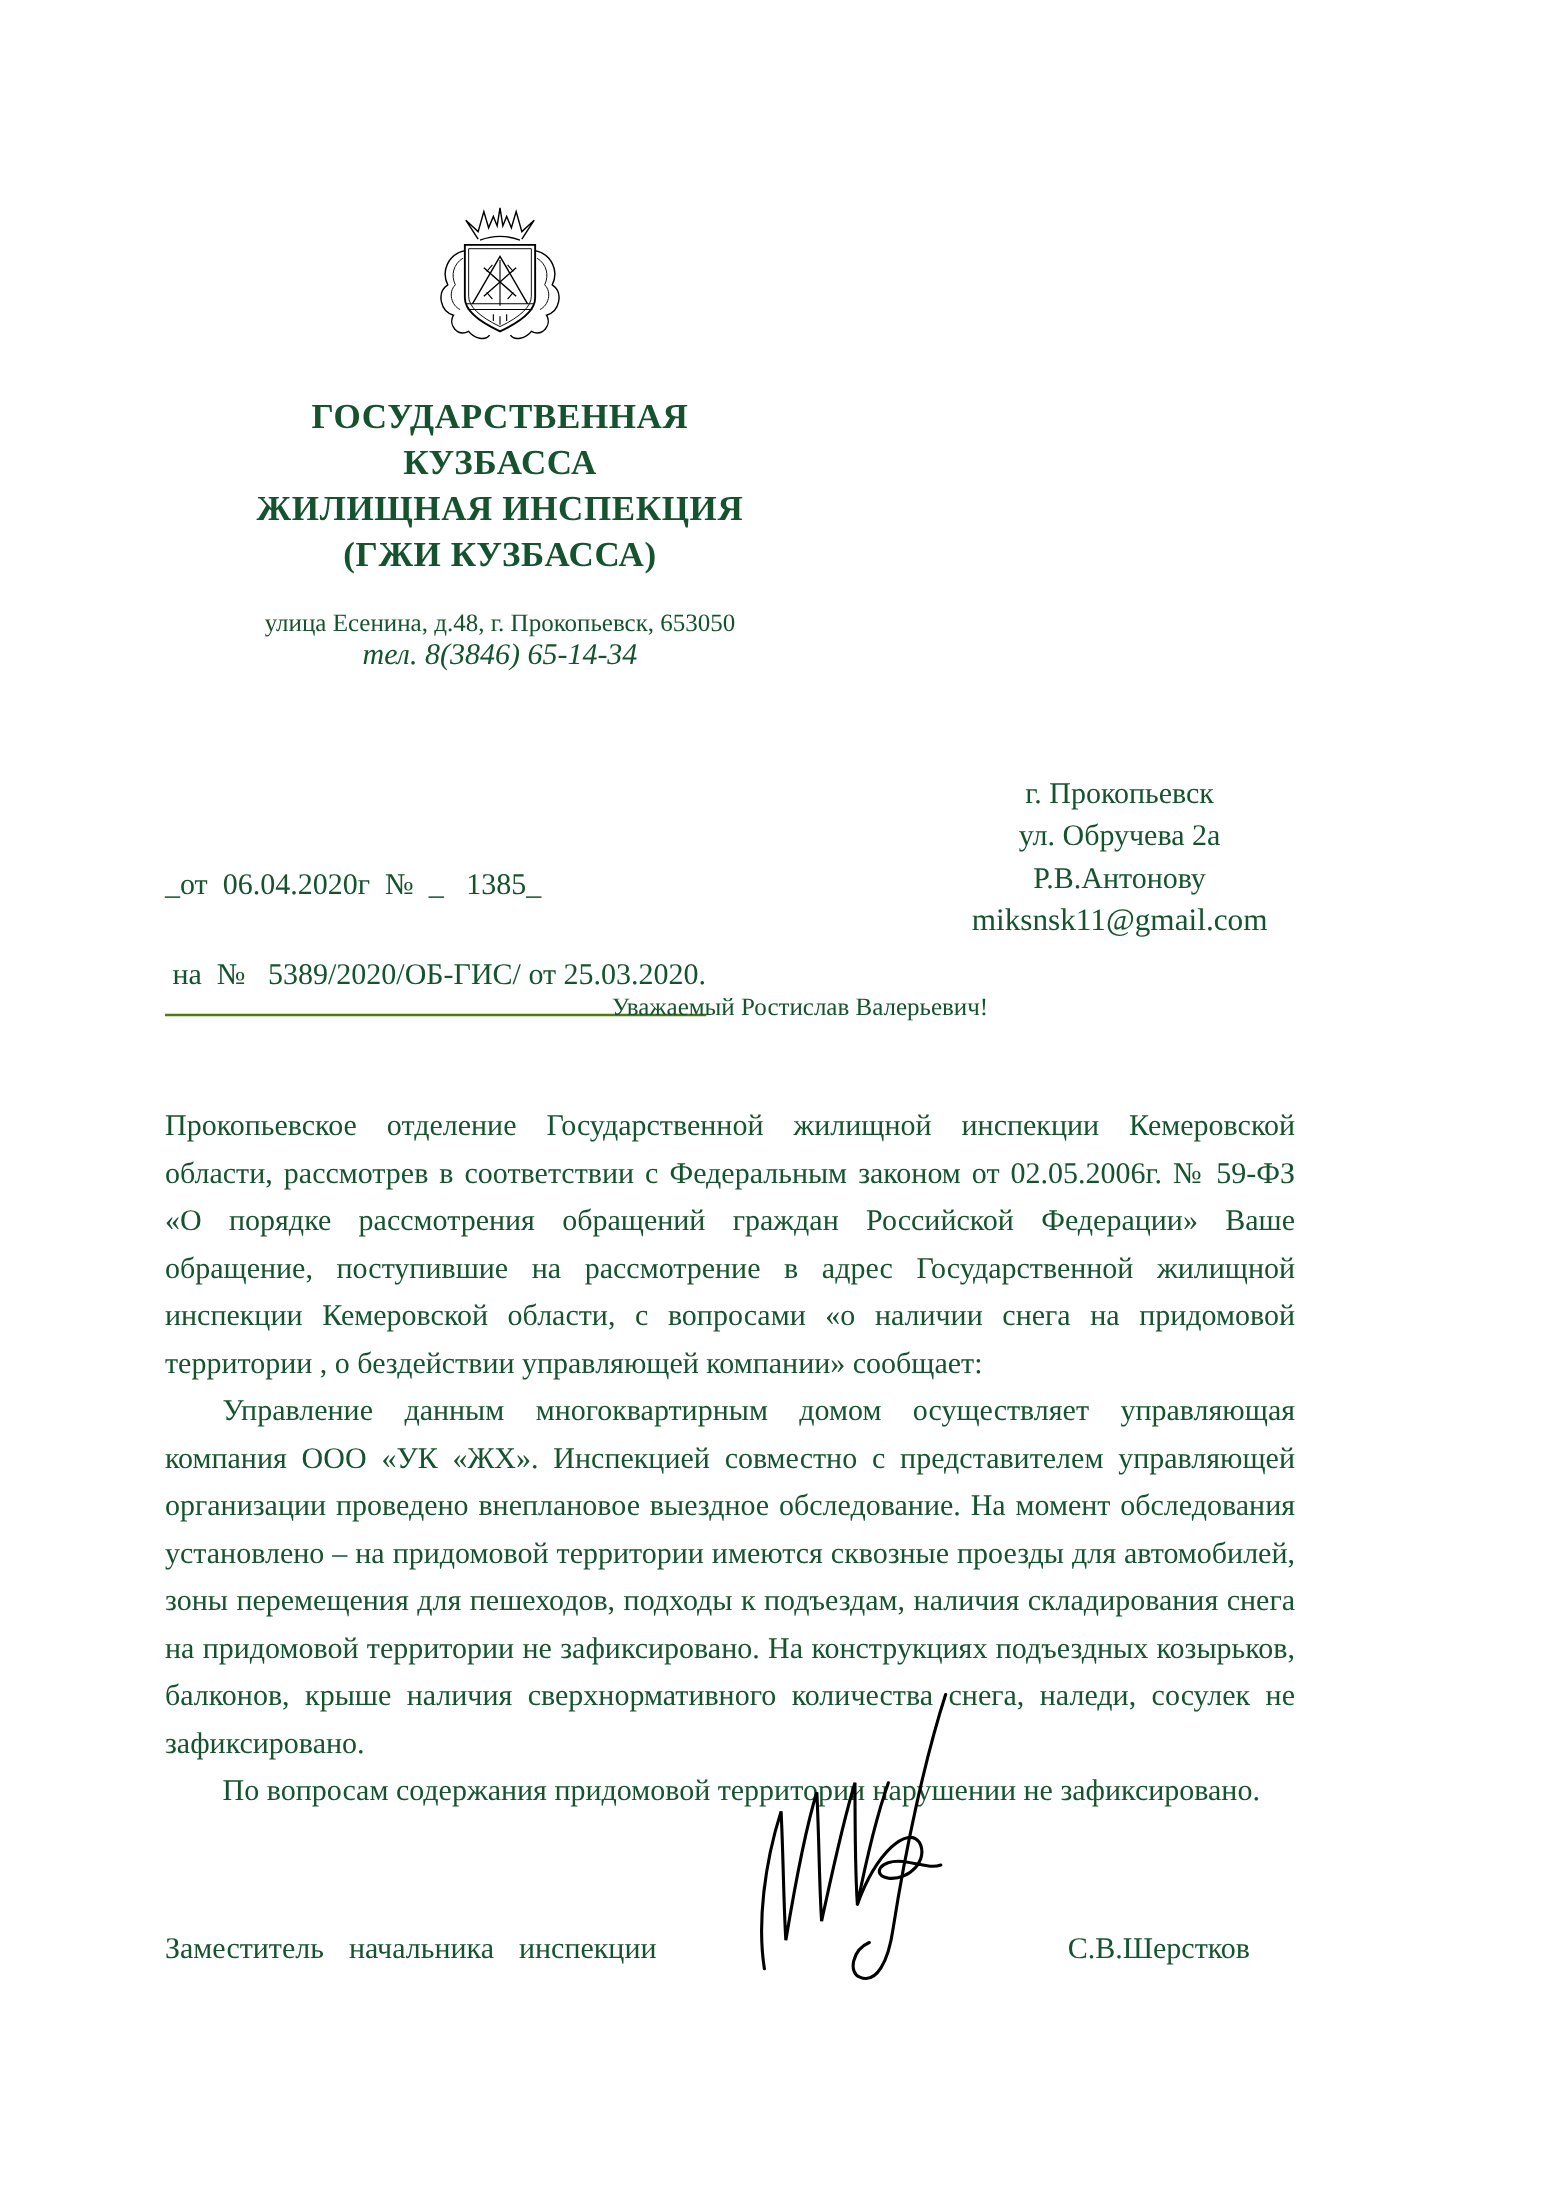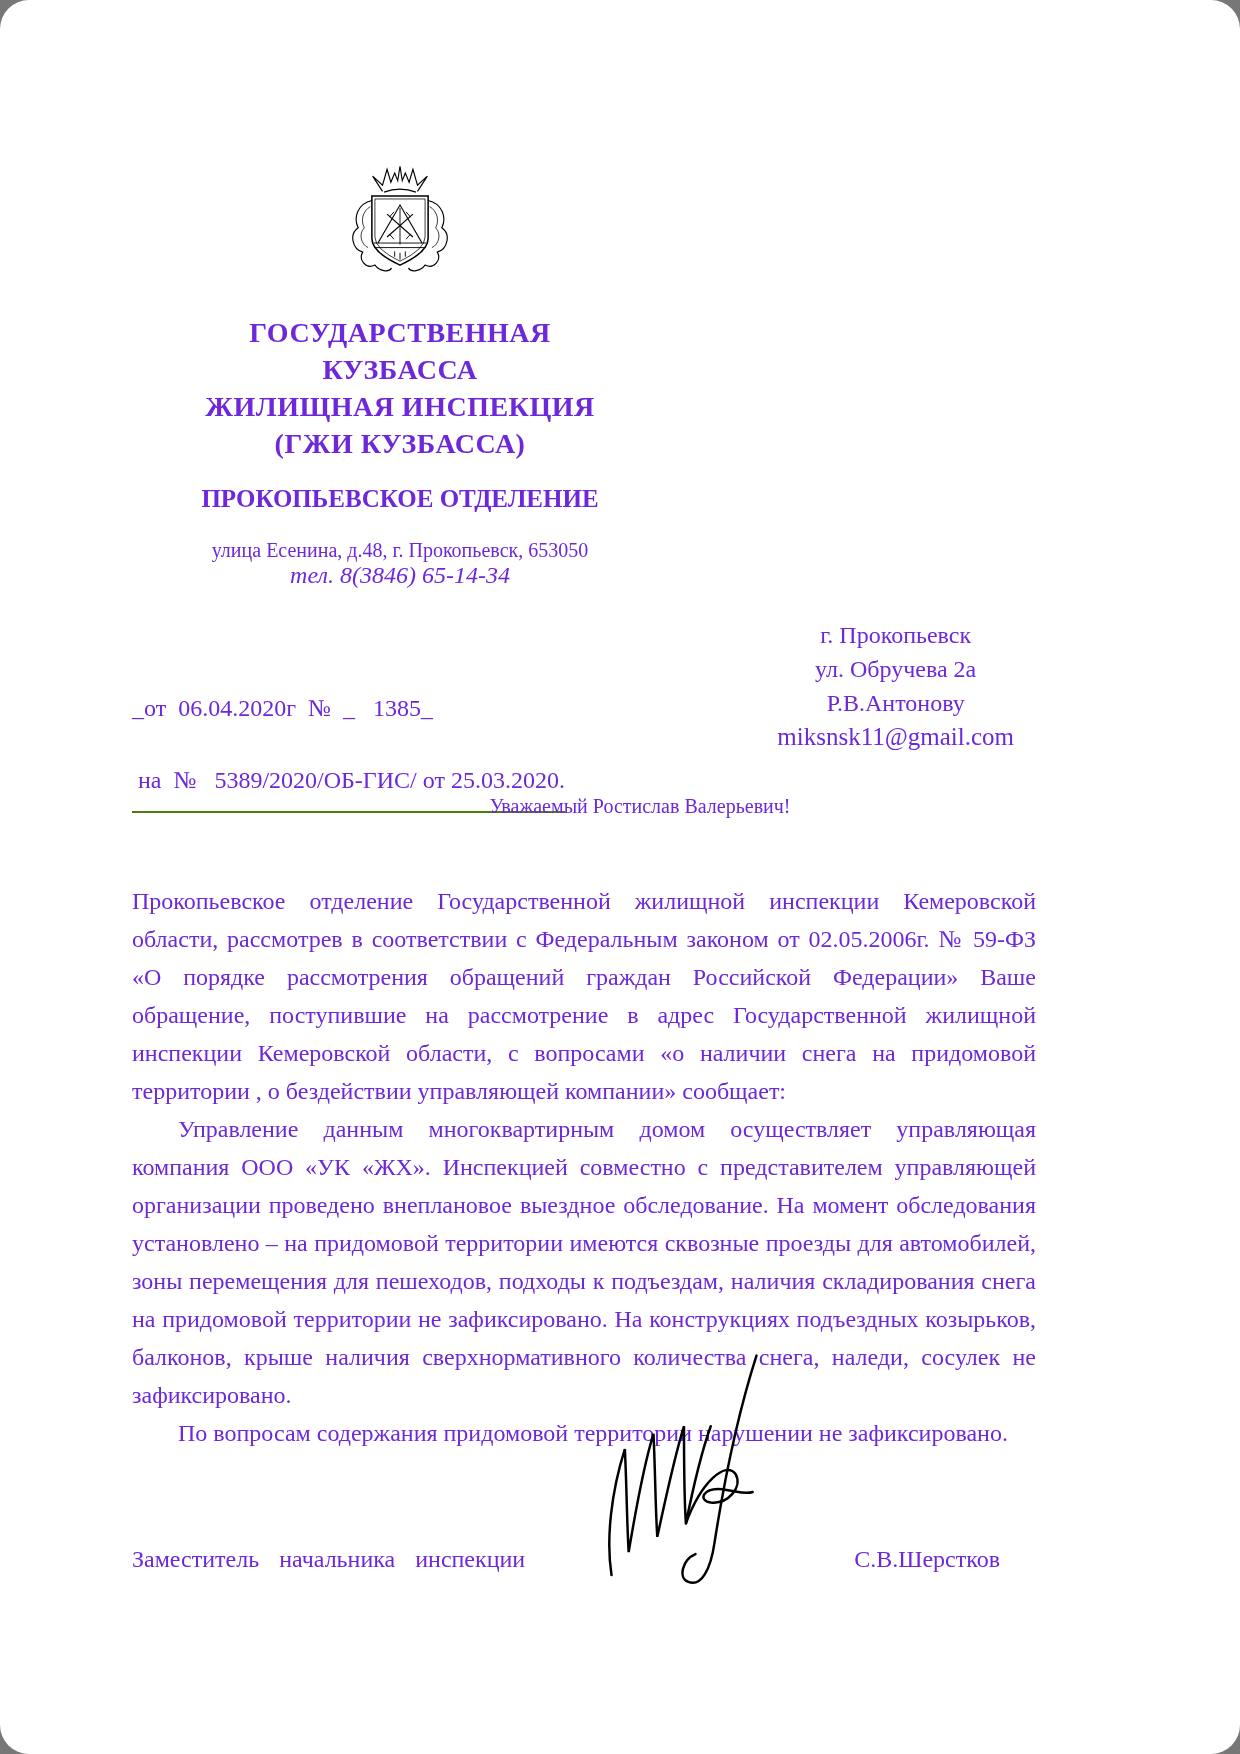--- a/index.html
+++ b/index.html
@@ -2,23 +2,22 @@
 <html lang="ru"><head>
 <meta charset="utf-8">
 <style>
   html,body{margin:0;padding:0;background:#777;}
   .page{
     position:relative;
     width:1240px;height:1754px;
     margin:0 auto;
     background:#ffffff;
     font-family:"Liberation Serif","DejaVu Serif",serif;
-    color:#6d28d9;
+    color:#14532d;
     overflow:hidden;
-    border-radius:29px;
   }
   
   .letterhead{
     position:absolute;top:146px;left:138px;width:524px;
     text-align:center;
   }
   .emblem{display:inline-block;margin-bottom:14px;}
   .org-line{
     font-weight:bold;font-size:28px;line-height:37px;
     letter-spacing:.5px;white-space:nowrap;
@@ -91,21 +90,20 @@
 
           <path stroke-width="1.5" d="M112,48 C130,52 137,70 130,84 C142,92 138,112 124,116 C130,126 120,139 108,133 C102,141 90,143 86,137"></path>
           <path stroke-width="1" d="M114,56 C124,62 127,74 122,84 C130,92 126,106 117,110"></path>
         </g>
       </svg>
     </div>
     <div class="org-line">ГОСУДАРСТВЕННАЯ</div>
     <div class="org-line">КУЗБАССА</div>
     <div class="org-line">ЖИЛИЩНАЯ ИНСПЕКЦИЯ</div>
     <div class="org-line">(ГЖИ КУЗБАССА)</div>
-    <div class="department">ПРОКОПЬЕВСКОЕ ОТДЕЛЕНИЕ</div>
     <div class="addr">улица Есенина, д.48, г. Прокопьевск, 653050</div>
     <div class="phone">тел. 8(3846) 65-14-34</div>
   </div>
 
   <div class="refs">
     <div class="ref-line">_от  06.04.2020г  №  _   1385_</div>
     <div class="ref-line ref-incoming"> на  №   5389/2020/ОБ-ГИС/ от 25.03.2020.</div>
   </div>
 
   <div class="recipient">

